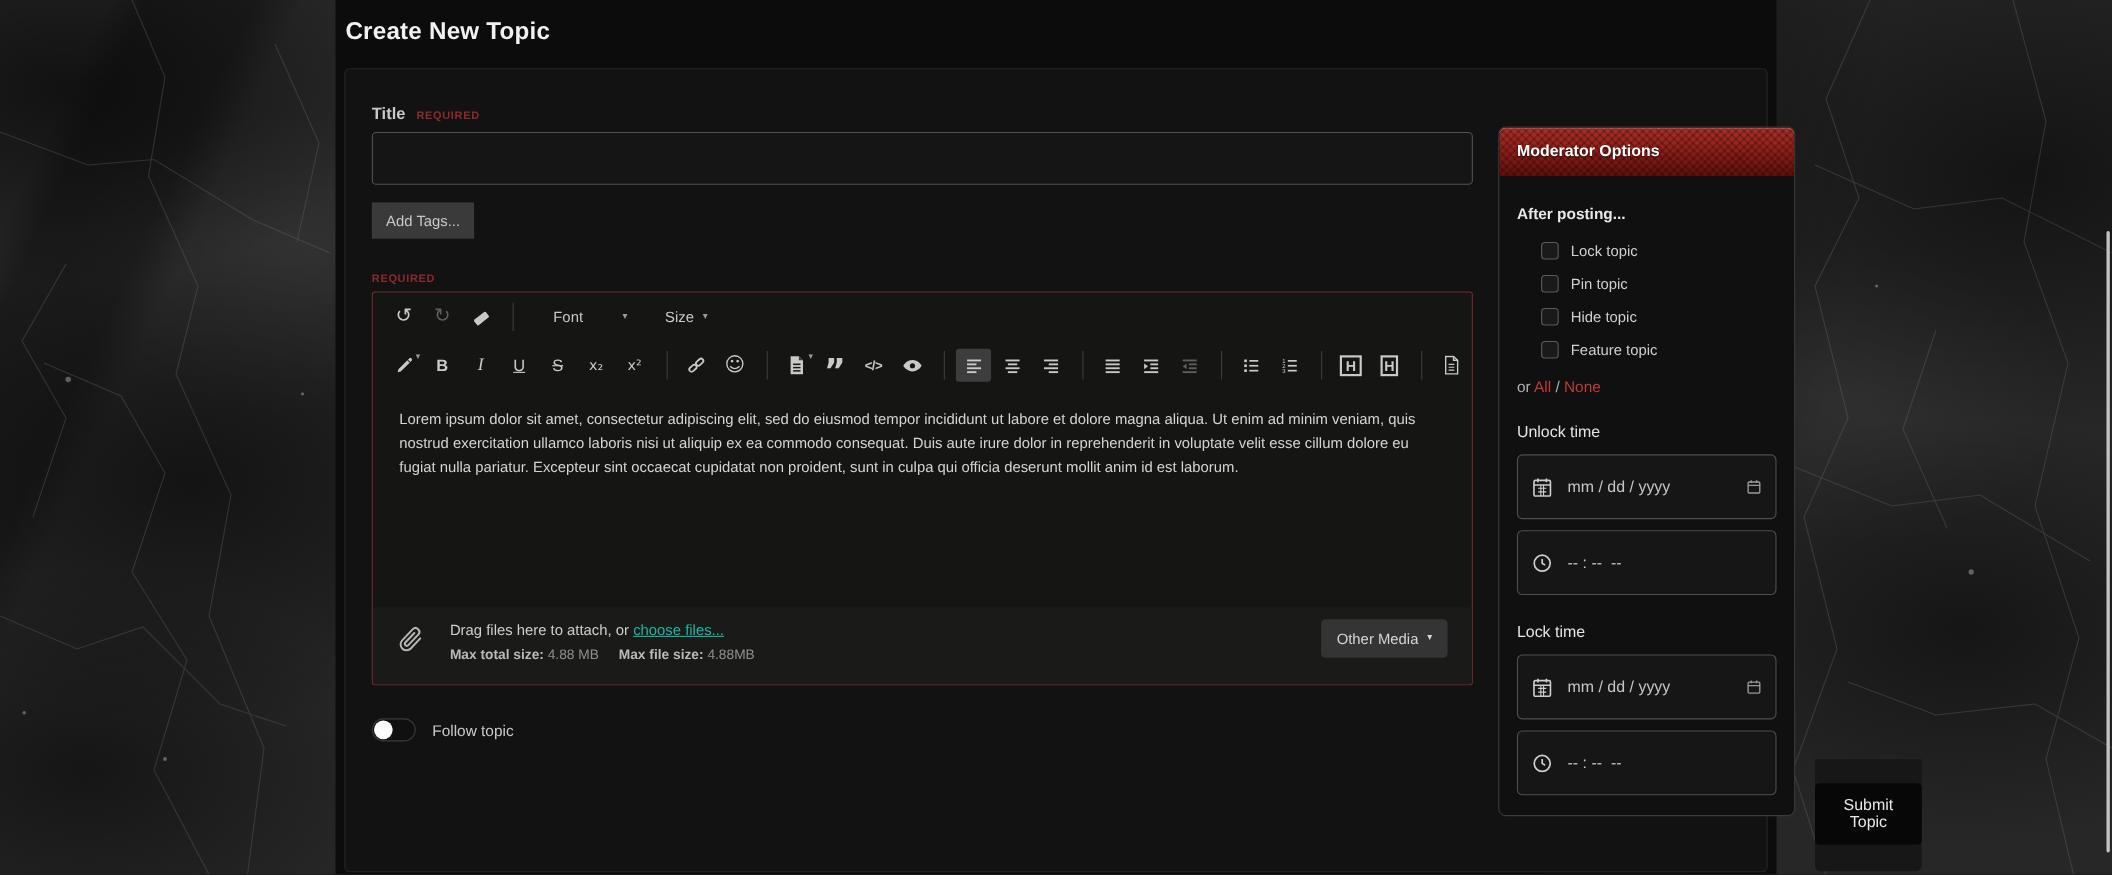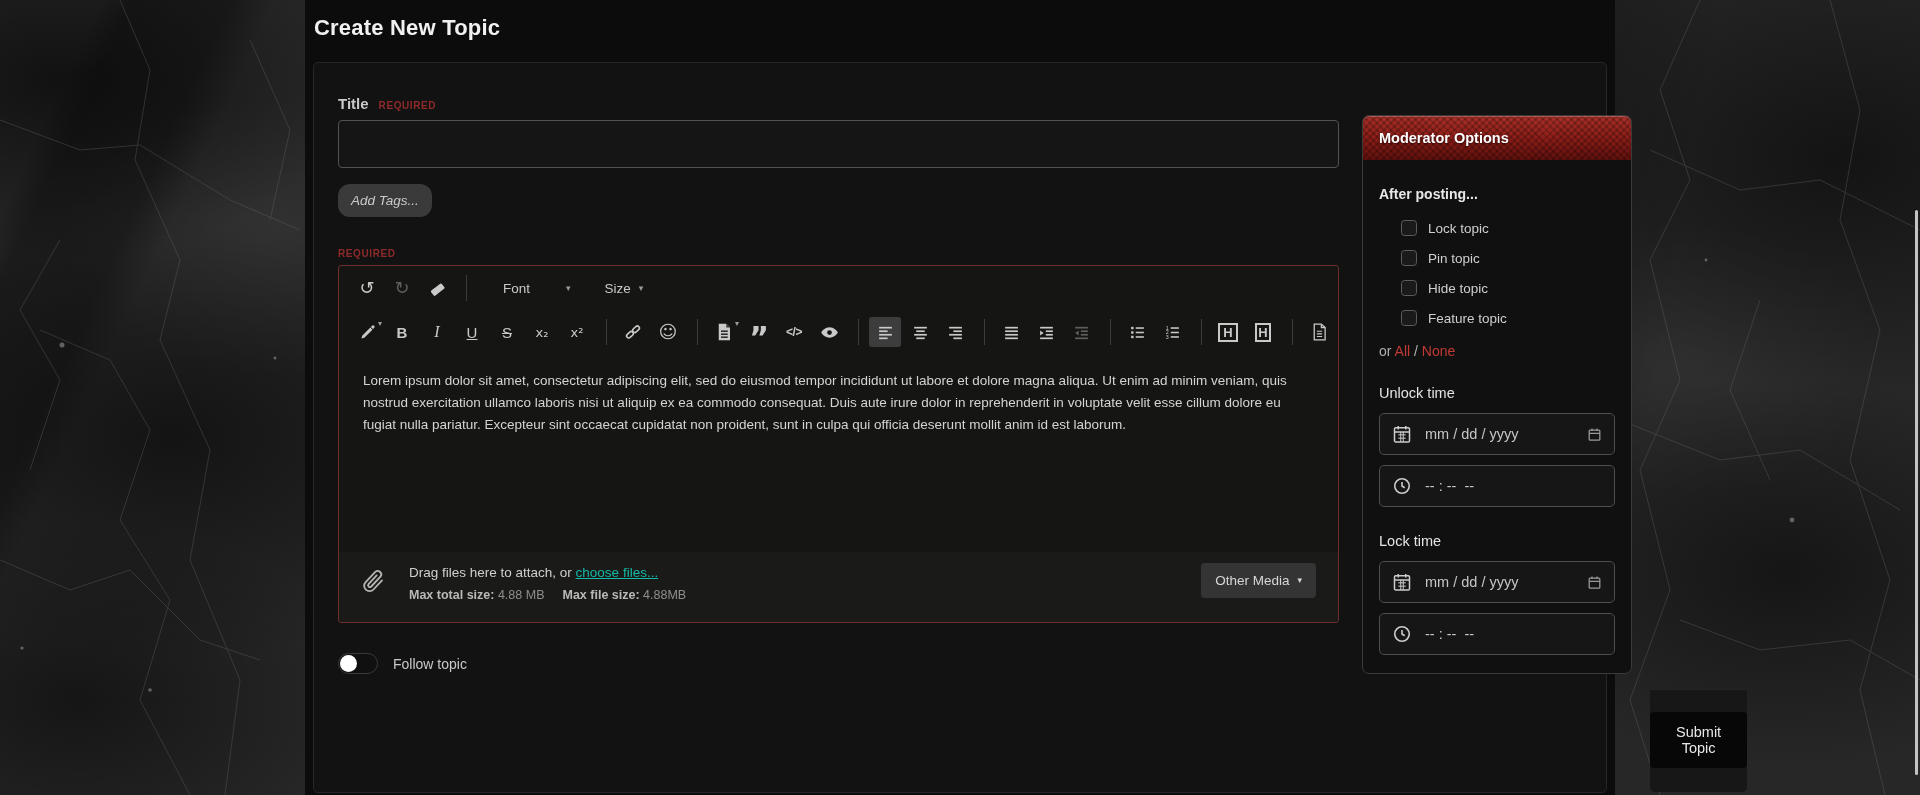--- a/index.html
+++ b/index.html
@@ -45,21 +45,21 @@
   .field-label-row { margin-top:14px; display:flex; align-items:baseline; gap:10px; }
   .field-label { font-size:15px; font-weight:700; color:#c9c9c9; }
   .required-badge { font-size:10px; font-weight:700; color:#8f2a2a; letter-spacing:.6px; }
   .title-input {
     margin-top:8px; width:100%; height:48px; background:#151515;
     border:1px solid #525252; border-radius:4px; color:#ddd;
     font-size:15px; padding:0 12px; outline:none;
   }
   .add-tags-btn {
     margin-top:16px; display:inline-block; background:#3a3a3a; color:#c9c9c9;
-    border:none; border-radius:12px; font-size:13.5px; padding:9px 13px; cursor:pointer;font-style:italic;
+    border:none; border-radius:0; font-size:13.5px; padding:9px 13px; cursor:pointer;
   }
 
   
   .editor-required { margin-top:26px; margin-bottom:4px; }
   .editor-box { border:1px solid #6e2d28; border-radius:3px; background:#151513; }
   .tb-row { display:flex; align-items:center; height:44px; padding-left:12px; }
   .tb-btn {
     width:32px; height:30px; margin-right:3px; display:flex; align-items:center;
     justify-content:center; background:transparent; border:none; color:#c9c9c9;
     font-size:15px; border-radius:3px; cursor:pointer; position:relative;
@@ -132,21 +132,21 @@
   }
   .mod-content { padding:16px 16px 18px; }
   .after-posting { margin:10px 0 18px; font-size:14px; font-weight:700; color:#e8e8e8; }
   .cb-row { display:flex; align-items:center; gap:11px; margin-bottom:14px; cursor:pointer;padding-left:22px; }
   .checkbox { width:16px; height:16px; border:1px solid #5c5c5c; border-radius:3.5px;
     background:#1a1a1a; flex:none; }
   .cb-label { font-size:13.5px; color:#cfcfcf; }
   .or-row { margin-top:17px; font-size:14px; color:#b0b0b0; }
   .red-link { color:#c13a34; cursor:pointer; text-decoration:none; }
   .time-label { margin-top:26px; font-size:14.5px; font-weight:400; color:#e4e4e4; }
-  .dt-input { margin-top:12px; height:42px; border:1px solid #4e4e4e; border-radius:5px;
+  .dt-input { margin-top:12px; height:59px; border:1px solid #4e4e4e; border-radius:5px;
     background:#161616; display:flex; align-items:center; padding:0 12px; gap:13px;
     color:#c6c6c6; font-size:14.5px; cursor:text; }
   .dt-input + .dt-input { margin-top:10px; }
   .dt-placeholder { white-space:pre; }
   .dt-picker-icon { margin-left:auto; color:#9a9a9a; display:flex; }
   .dt-left-icon { color:#cccccc; display:flex; }
 
   
   .scrollbar-thumb { position:absolute; right:2px; top:210px; width:3px; height:565px;
     background:#c4c4c4; border-radius:2px; z-index:2; }

